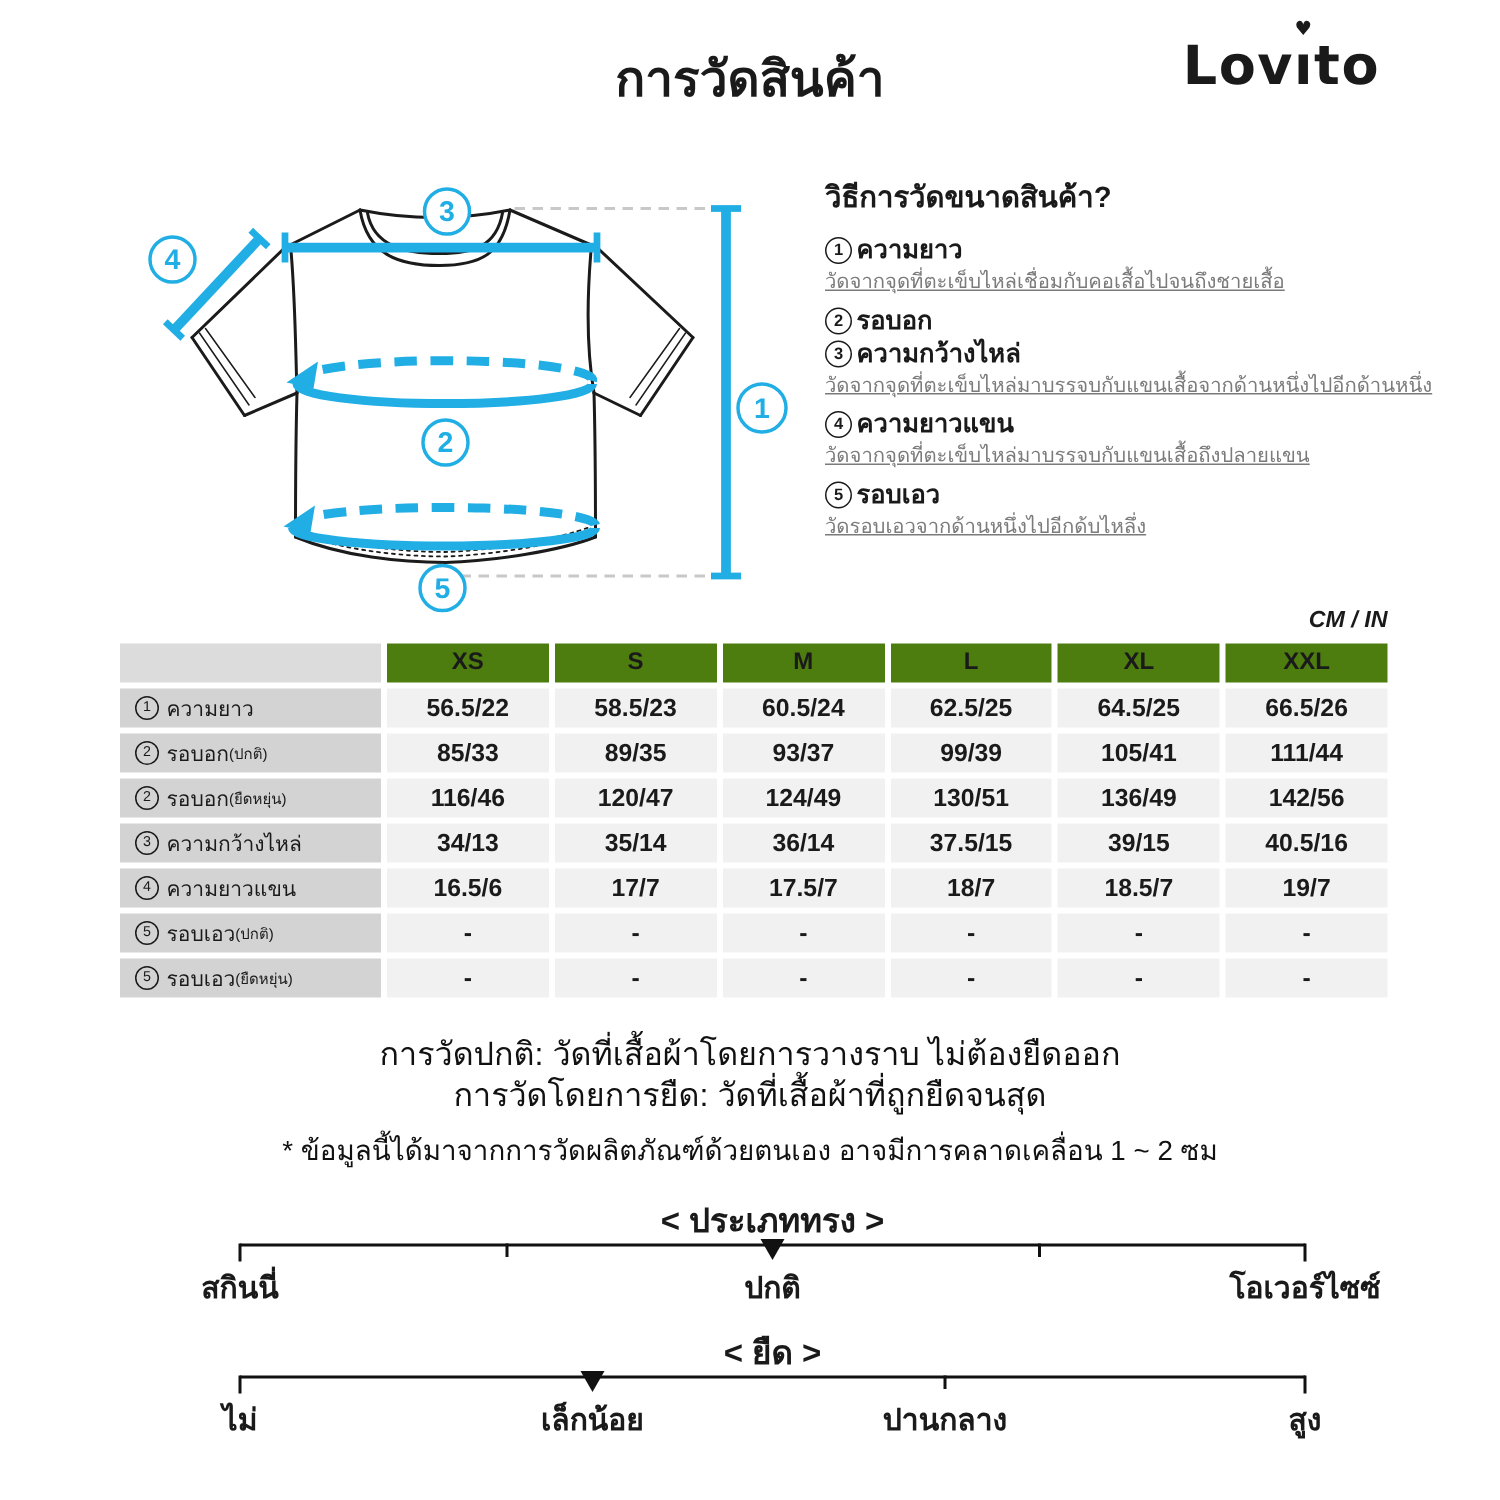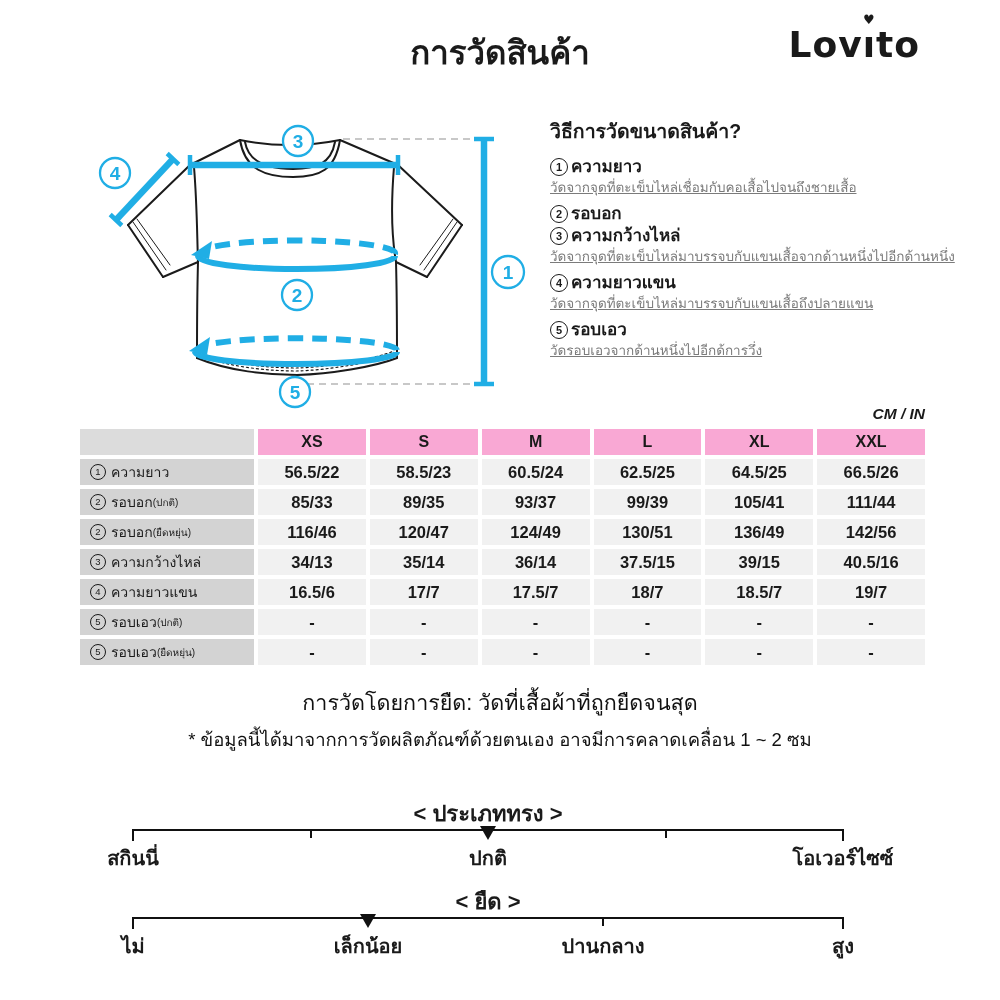--- a/index.html
+++ b/index.html
@@ -30,34 +30,34 @@
 
   
   .unit-label{position:absolute;left:80px;top:405px;width:845px;text-align:right;
               font-size:15.5px;font-weight:bold;font-style:italic;}
 
   
   .size-table{position:absolute;left:80px;top:429px;width:845px;
               display:grid;grid-template-columns:174px repeat(6,1fr);
               gap:4px;grid-auto-rows:26px;}
   .cell{display:flex;align-items:center;justify-content:center;}
-  .cell.head{background:#f9a8d4;font-weight:bold;font-size:16px;}
+  .cell.head{background:#4d7c0f;font-weight:bold;font-size:16px;}
   .cell.corner{background:#dcdcdc;}
   .cell.label{background:#d3d3d3;justify-content:flex-start;padding-left:10px;font-size:14px;}
   .cell.label .cnum{width:14px;height:14px;font-size:9.5px;border-width:1.1px;margin-right:5px;font-weight:normal;}
   .lbl-suffix{font-size:10px;}
   .cell.value{background:#f1f1f1;font-weight:bold;font-size:16.5px;}
 
   
   .notes{position:absolute;left:0;right:0;top:690px;text-align:center;}
   .notes .big{font-size:21.5px;line-height:27px;color:#111;}
   .notes .disclaimer{font-size:18.5px;margin-top:8px;color:#111;}
 
   
-  .slider{position:absolute;left:133px;width:710px;height:80px;}
+  .slider{position:absolute;left:160px;width:710px;height:80px;}
   #slider-1{top:796px;} #slider-2{top:884px;}
   .slider-title{position:absolute;left:50%;top:0;transform:translateX(-50%);
                 font-size:22px;font-weight:bold;white-space:nowrap;}
   .slider-line{position:absolute;left:0;right:0;top:33px;height:2px;background:#111;}
   .tick{position:absolute;top:0;width:2px;height:9px;background:#111;margin-left:-1px;}
   .tick.end{height:12px;}
   .marker{position:absolute;top:-3px;width:0;height:0;margin-left:0;
           border-left:8px solid transparent;border-right:8px solid transparent;
           border-top:14px solid #111;transform:translateX(-50%);}
   .slider-labels{position:absolute;left:0;right:0;top:46px;height:28px;}
@@ -187,21 +187,21 @@
             <span class="cnum">4</span>
             <span>ความยาวแขน</span>
           </div>
           <div class="instr-desc">วัดจากจุดที่ตะเข็บไหล่มาบรรจบกับแขนเสื้อถึงปลายแขน</div>
         </div>
         <div>
           <div class="instr-title">
             <span class="cnum">5</span>
             <span>รอบเอว</span>
           </div>
-          <div class="instr-desc">วัดรอบเอวจากด้านหนึ่งไปอีกด้การวึ่ง</div>
+          <div class="instr-desc">วัดรอบเอวจากด้านหนึ่งไปอีกด้บไหลึ่ง</div>
         </div>
       </div>
   </section>
 
   <div class="unit-label">CM / IN</div>
 
   <div class="size-table" id="size-table">
       <div class="cell head corner"></div>
       <div class="cell head">XS</div>
       <div class="cell head">S</div>
@@ -279,20 +279,21 @@
       </div>
       <div class="cell value">-</div>
       <div class="cell value">-</div>
       <div class="cell value">-</div>
       <div class="cell value">-</div>
       <div class="cell value">-</div>
       <div class="cell value">-</div>
     </div>
 
   <div class="notes">
+    <div class="big">การวัดปกติ: วัดที่เสื้อผ้าโดยการวางราบ ไม่ต้องยืดออก</div>
     <div class="big">การวัดโดยการยืด: วัดที่เสื้อผ้าที่ถูกยืดจนสุด</div>
     <div class="disclaimer">* ข้อมูลนี้ได้มาจากการวัดผลิตภัณฑ์ด้วยตนเอง อาจมีการคลาดเคลื่อน 1 ~ 2 ซม</div>
   </div>
 
   <div class="slider" id="slider-1">
     <div class="slider-title">&lt; ประเภททรง &gt;</div>
     <div class="slider-line">
         <div class="tick end" style="left: 0%;"></div>
         <div class="tick" style="left: 25%;"></div>
         <div class="tick" style="left: 50%;"></div>

